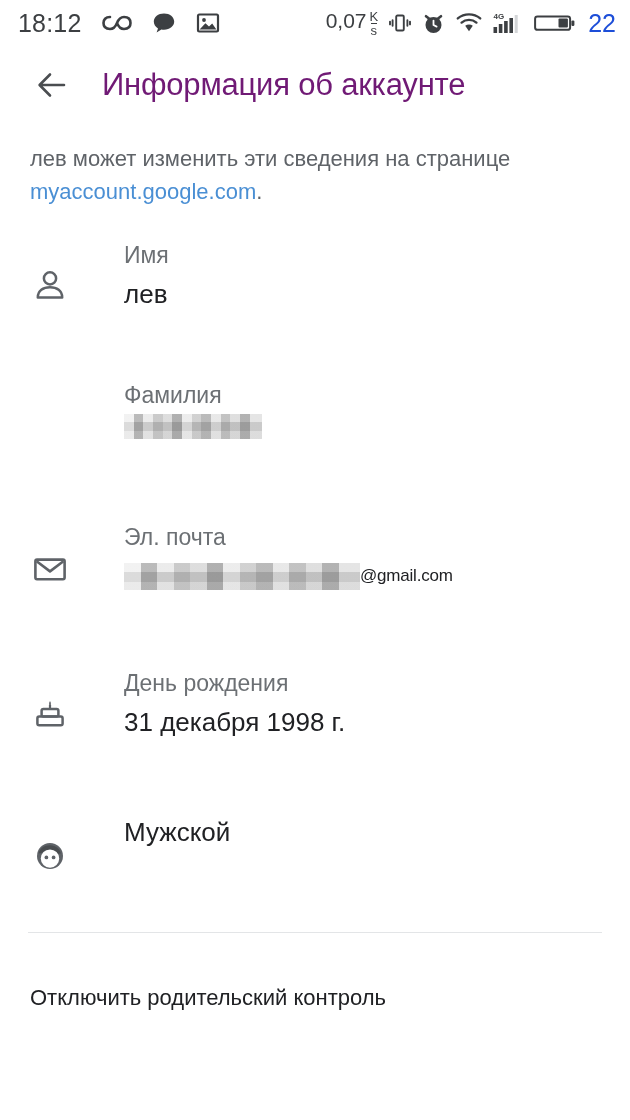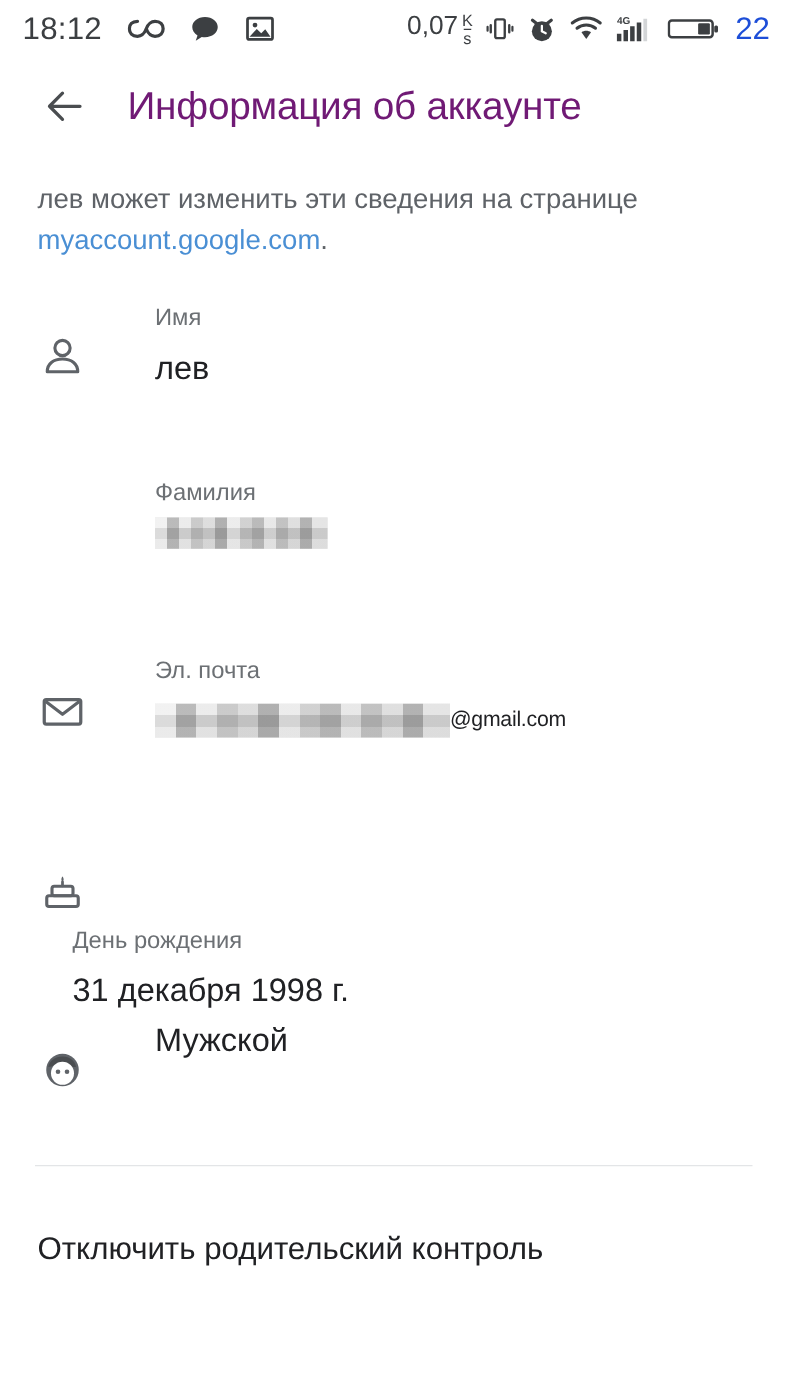--- a/index.html
+++ b/index.html
@@ -62,31 +62,31 @@
     padding: 0 30px;
     min-height: 72px;
   }
   .row-icon {
     width: 66px; flex: 0 0 66px;
     display: flex; align-items: flex-start; justify-content: flex-start;
     padding-top: 30px;
   }
   .row-body { flex: 1; padding-left: 28px; }
   .row-label {
-    font-size: 19px; color: #6c7074; line-height: 26px;
+    font-size: 23px; color: #6c7074; line-height: 26px;
     padding-top: 6px;
   }
   .row-value {
     font-size: 26px; color: #202124; line-height: 40px;
     padding-top: 6px; display: flex; align-items: center;
   }
   .r-name   { height: 140px; }
   .r-surname{ height: 142px; }
   .r-email  { height: 146px; }
-  .r-bday   { height: 142px; flex-direction: column; }
+  .r-bday   { height: 142px; }
   .r-gender { height: 118px; }
   .r-surname .row-body, .r-name .row-body { }
 
   
   .redact {
     display: inline-block;
     height: 26px;
     background-color: #cfcfcf;
     background-image:
       linear-gradient(90deg,
@@ -106,21 +106,21 @@
   .redact-email   { width: 236px; height: 27px; }
   .email-domain { font-size: 17px; color: #202124; letter-spacing: -0.2px; }
 
   
   .divider {
     height: 1px; background: #e3e5e7;
     margin: 8px 28px 0 28px;
   }
   .action {
     padding: 52px 30px 0 30px;
-    font-size: 25px; color: #202124; cursor: pointer;
+    font-size: 22px; color: #202124; cursor: pointer;
   }
 </style>
 </head>
 <body>
 
 <div class="screen">
 
   <div class="statusbar">
     <div class="sb-left">
       <span class="sb-time">18:12</span>

